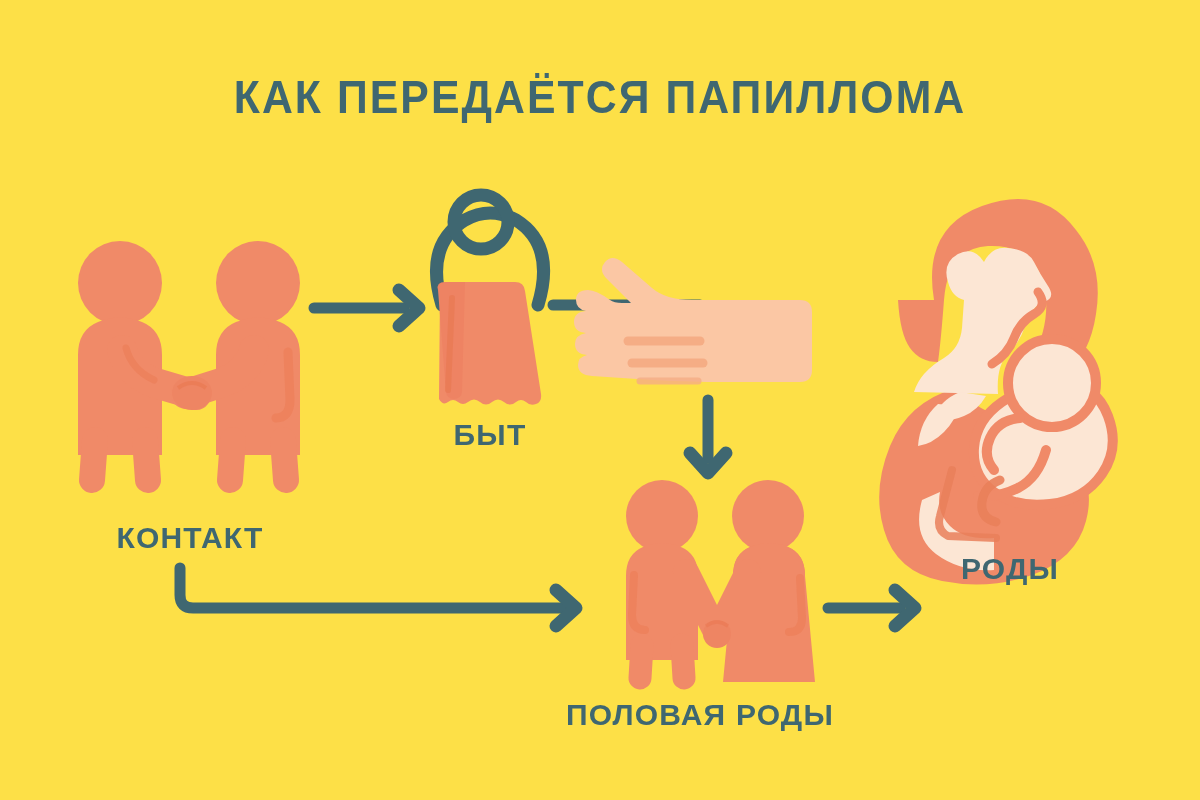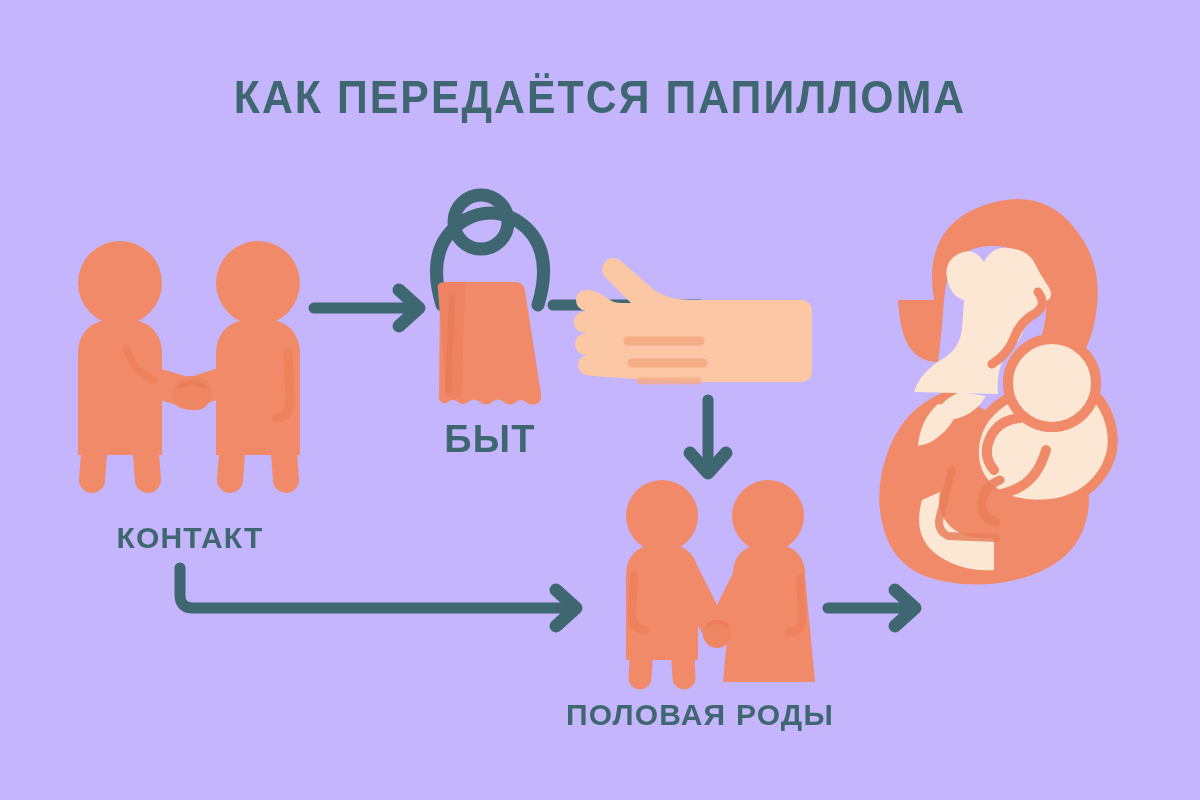--- a/index.html
+++ b/index.html
@@ -5,21 +5,21 @@
 <style>
   html, body {
     margin: 0;
     padding: 0;
     background: #ffffff;
   }
   #infographic {
     position: relative;
     width: 1200px;
     height: 800px;
-    background: #c4b5fd;
+    background: #fde047;
     overflow: hidden;
     font-family: "Liberation Sans", sans-serif;
     -webkit-font-smoothing: antialiased;
   }
   #scene {
     position: absolute;
     inset: 0;
     width: 1200px;
     height: 800px;
   }
@@ -45,21 +45,21 @@
   #label-kontakt {
     top: 521px;
     left: 40px;
     width: 300px;
     font-size: 30px;
   }
   #label-byt {
     top: 418px;
     left: 400px;
     width: 180px;
-    font-size: 38px;
+    font-size: 30px;
   }
   #label-polovaya {
     top: 698px;
     left: 500px;
     width: 400px;
     font-size: 30px;
   }
   #label-rody {
     top: 552px;
     left: 910px;
@@ -224,14 +224,15 @@
   </svg>
 
   <div class="label" id="page-title">КАК ПЕРЕДАЁТСЯ ПАПИЛЛОМА</div>
 
   <div class="label" id="label-kontakt">КОНТАКТ</div>
 
   <div class="label" id="label-byt">БЫТ</div>
 
   <div class="label" id="label-polovaya">ПОЛОВАЯ РОДЫ</div>
 
+  <div class="label" id="label-rody">РОДЫ</div>
 
 </div>
 
 </body></html>

